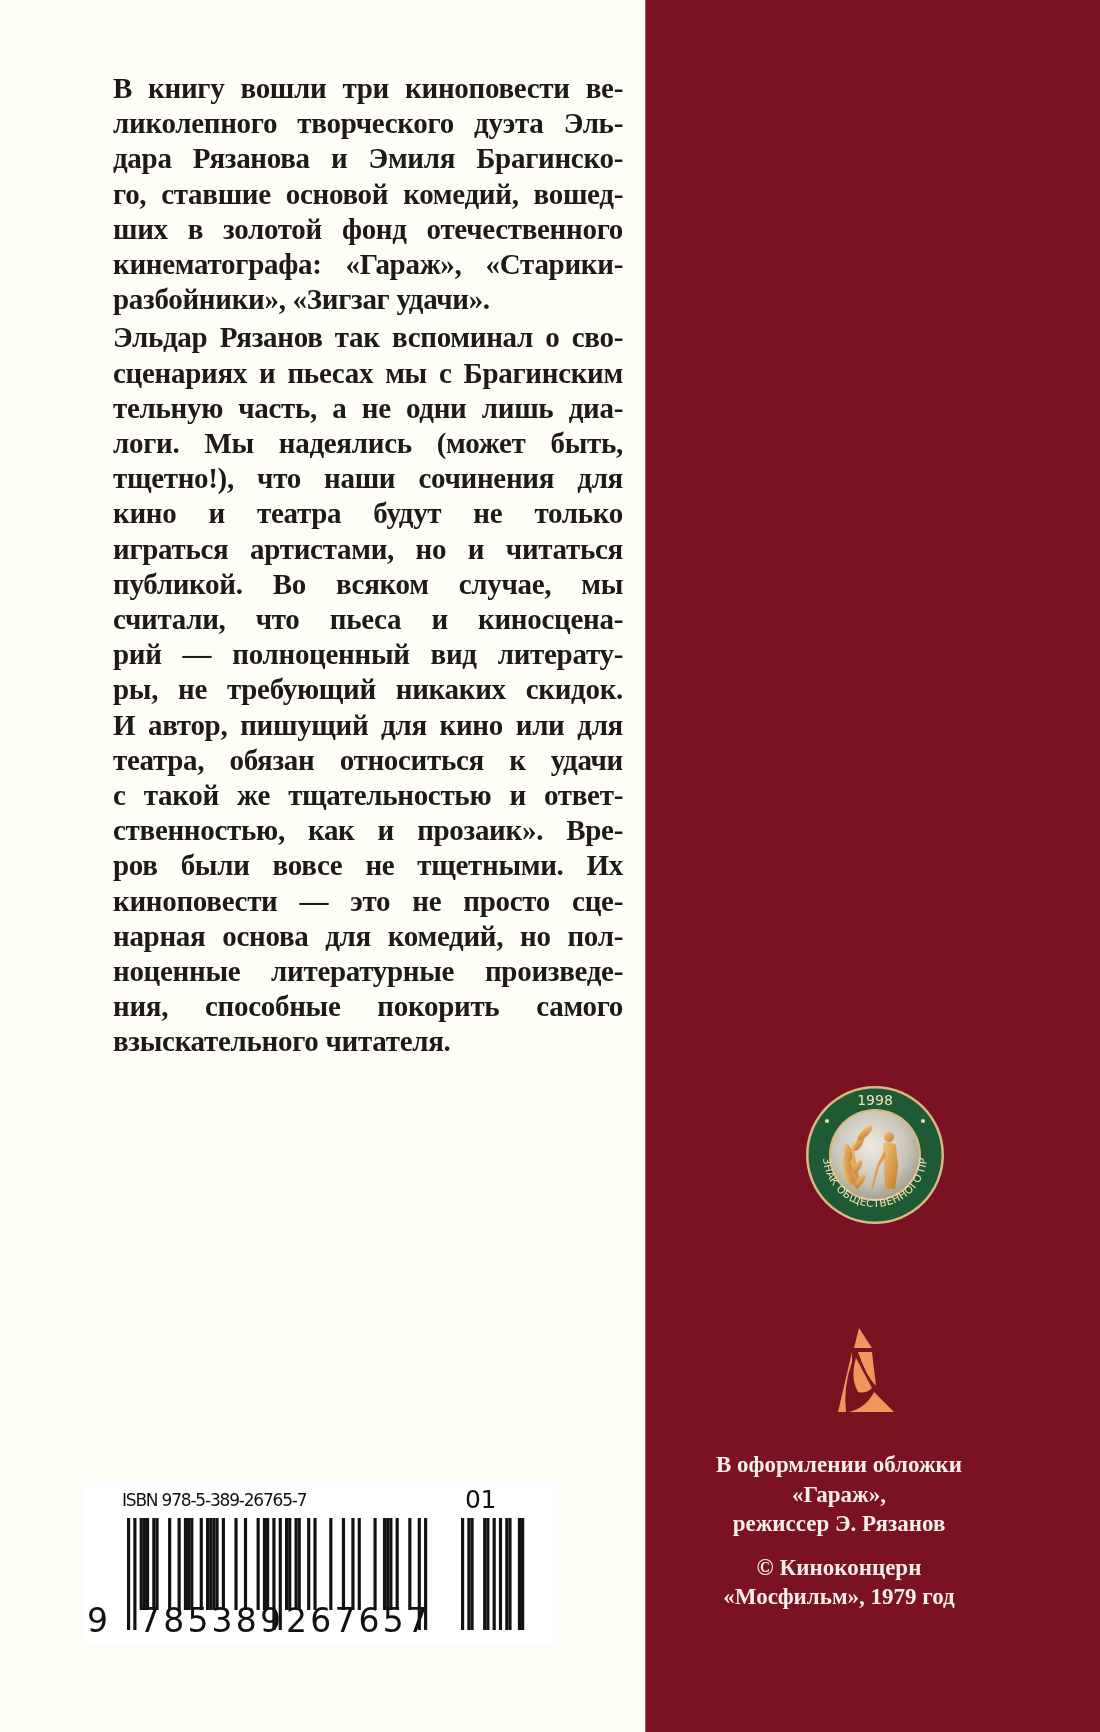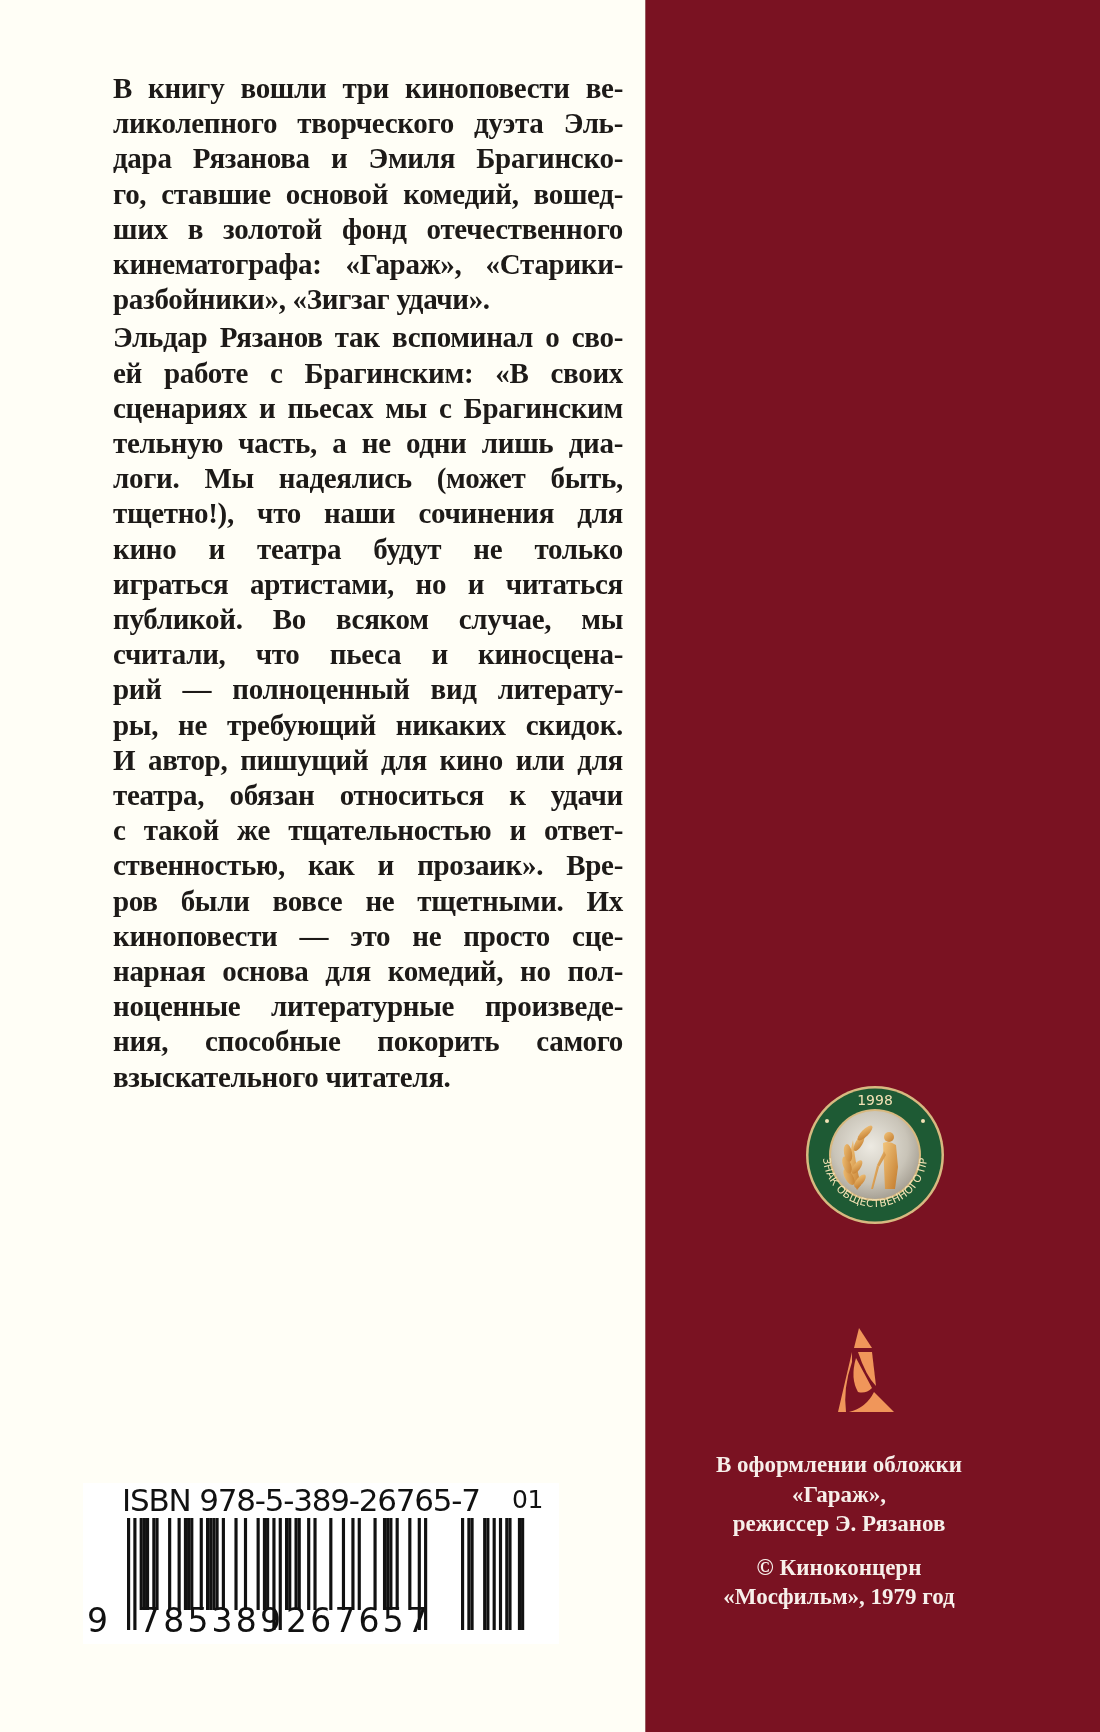--- a/index.html
+++ b/index.html
@@ -45,27 +45,27 @@
   }
   .credits p { margin:0; }
   .credits .gap { height:14px; }
   .barcode-box {
     position:absolute; left:83px; top:1483px; width:476px; height:161px;
     background:#ffffff;
   }
   .isbn-label {
     position:absolute; left:39px; top:2px;
     font-family:"DejaVu Sans", "Liberation Sans", sans-serif;
-    font-size:31px; line-height:30px; color:#111;
+    font-size:17px; line-height:30px; color:#111;
     letter-spacing:-1.2px; white-space:nowrap;
   }
   .addon-label {
     position:absolute; left:382px; top:2px;
     font-family:"DejaVu Sans", "Liberation Sans", sans-serif;
-    font-size:25px; line-height:30px; color:#111; letter-spacing:-0.5px;margin-left:47px;
+    font-size:25px; line-height:30px; color:#111; letter-spacing:-0.5px;
   }
   .bars { position:absolute; left:0; top:0; width:476px; height:161px; }
   .digit {
     position:absolute; top:120px;
     font-family:"DejaVu Sans", "Liberation Sans", sans-serif;
     font-size:33px; line-height:36px; color:#111;
   }
   .digit-first { left:4px; }
   .digit-left { left:56px; letter-spacing:3.2px; }
   .digit-right { left:203px; letter-spacing:3.2px; }
@@ -79,21 +79,20 @@
         <span class="ln">В книгу вошли три киноповести ве-</span>
         <span class="ln">ликолепного творческого дуэта Эль-</span>
         <span class="ln">дара Рязанова и Эмиля Брагинско-</span>
         <span class="ln">го, ставшие основой комедий, вошед-</span>
         <span class="ln">ших в золотой фонд отечественного</span>
         <span class="ln">кинематографа: «Гараж», «Старики-</span>
         <span class="ln last">разбойники», «Зигзаг удачи».</span>
       </p>
     <p id="para-1">
         <span class="ln">Эльдар Рязанов так вспоминал о сво-</span>
-        <span class="ln">ей работе с Брагинским: «В своих</span>
         <span class="ln">сценариях и пьесах мы с Брагинским</span>
         <span class="ln">тельную часть, а не одни лишь диа-</span>
         <span class="ln">логи. Мы надеялись (может быть,</span>
         <span class="ln">тщетно!), что наши сочинения для</span>
         <span class="ln">кино и театра будут не только</span>
         <span class="ln">играться артистами, но и читаться</span>
         <span class="ln">публикой. Во всяком случае, мы</span>
         <span class="ln">считали, что пьеса и киносцена-</span>
         <span class="ln">рий — полноценный вид литерату-</span>
         <span class="ln">ры, не требующий никаких скидок.</span>

